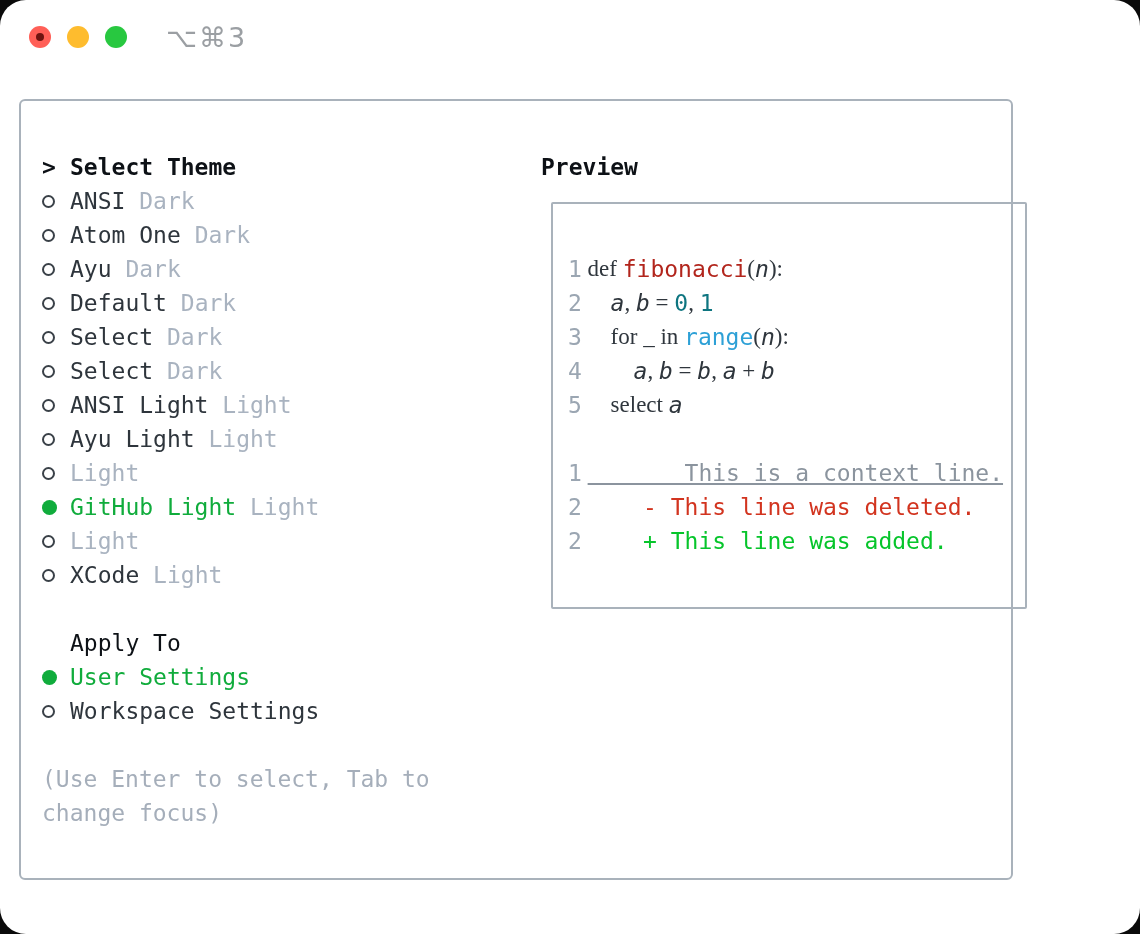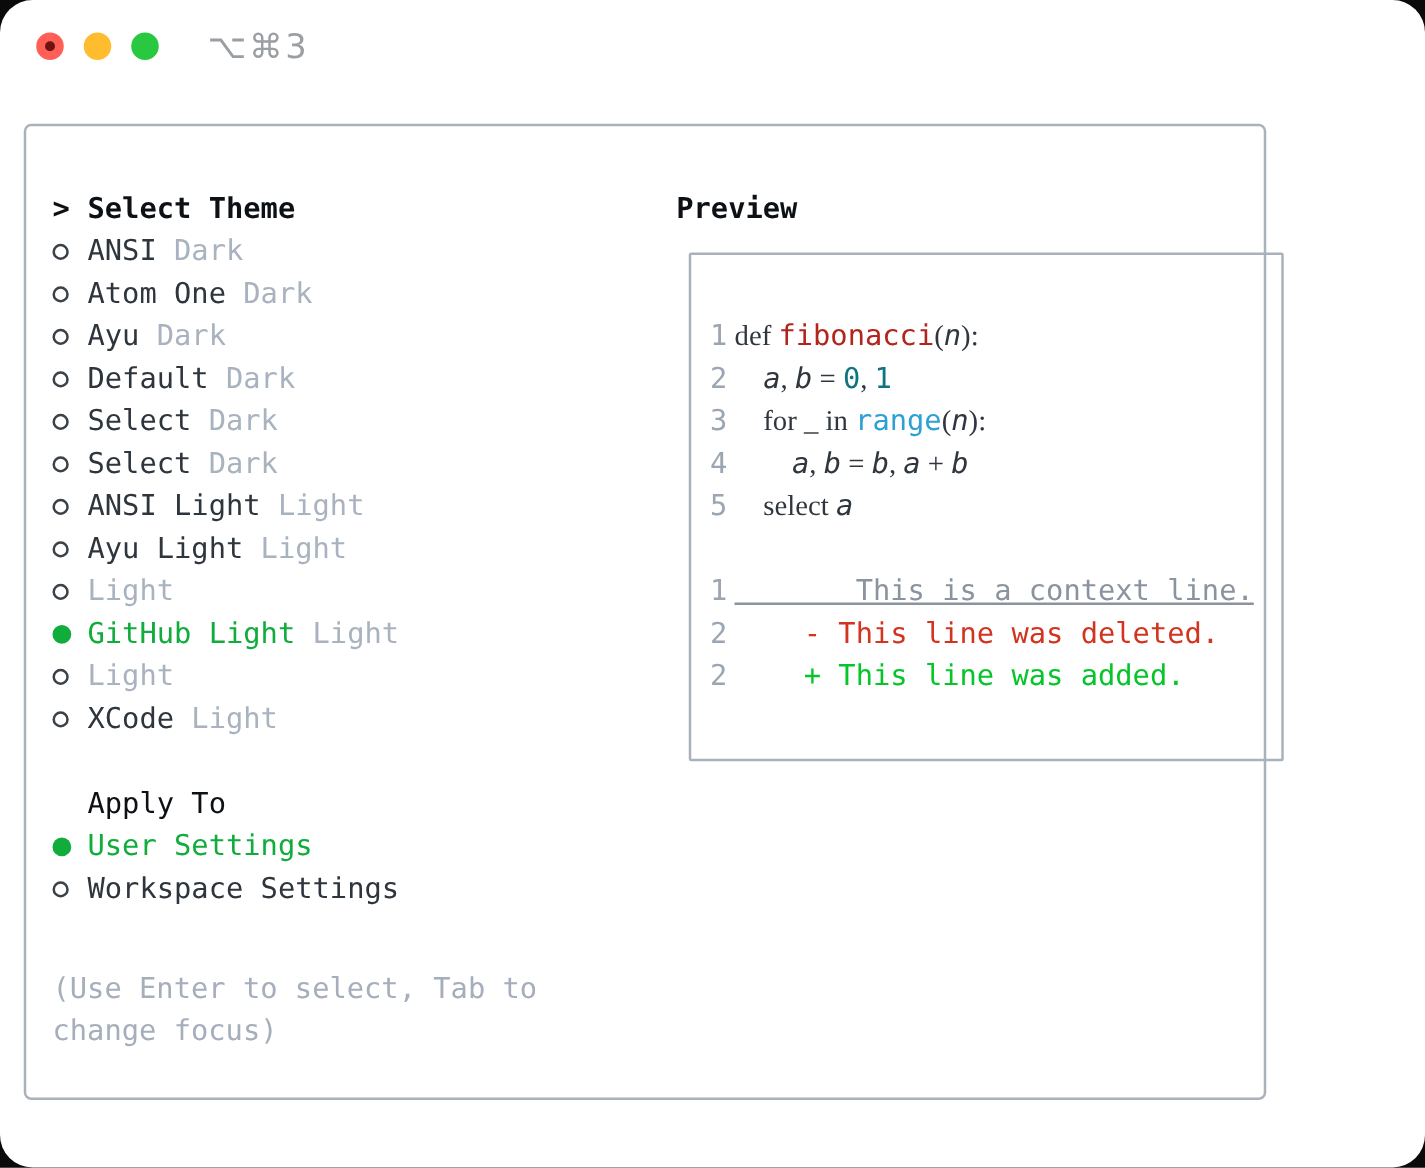--- a/index.html
+++ b/index.html
@@ -30,21 +30,21 @@
 
   .left-col { position:absolute; left:21px; top:49px; }
   .menu-title { font-weight:700; color:var(--header); }
   .item-name { color:var(--item); }
   .item-name.sel { color:var(--green); }
   .item-variant { color:var(--suffix); }
   .apply-title-row { margin-top:34px; }
   .apply-title { color:var(--header); }
   .opt-name { color:var(--item); }
   .opt-name.sel { color:var(--green); }
-  .help { margin-top:46px; color:var(--help); }
+  .help { margin-top:34px; color:var(--help); }
   .help .row { height:34px; }
 
   
   .preview-col { position:absolute; left:520px; top:49px; }
   .preview-title { font-weight:700; color:var(--header); font-size:23px; height:34px;
                    display:flex; align-items:center; }
   .preview-box { margin-left:10px; margin-top:18px; width:476px; height:407px;
                  border:2px solid var(--border); border-radius:2px;
                  padding:48px 0 0 15px; overflow:hidden; }
   .pline { height:34px; display:flex; align-items:center; white-space:pre; font-size:23px; }

